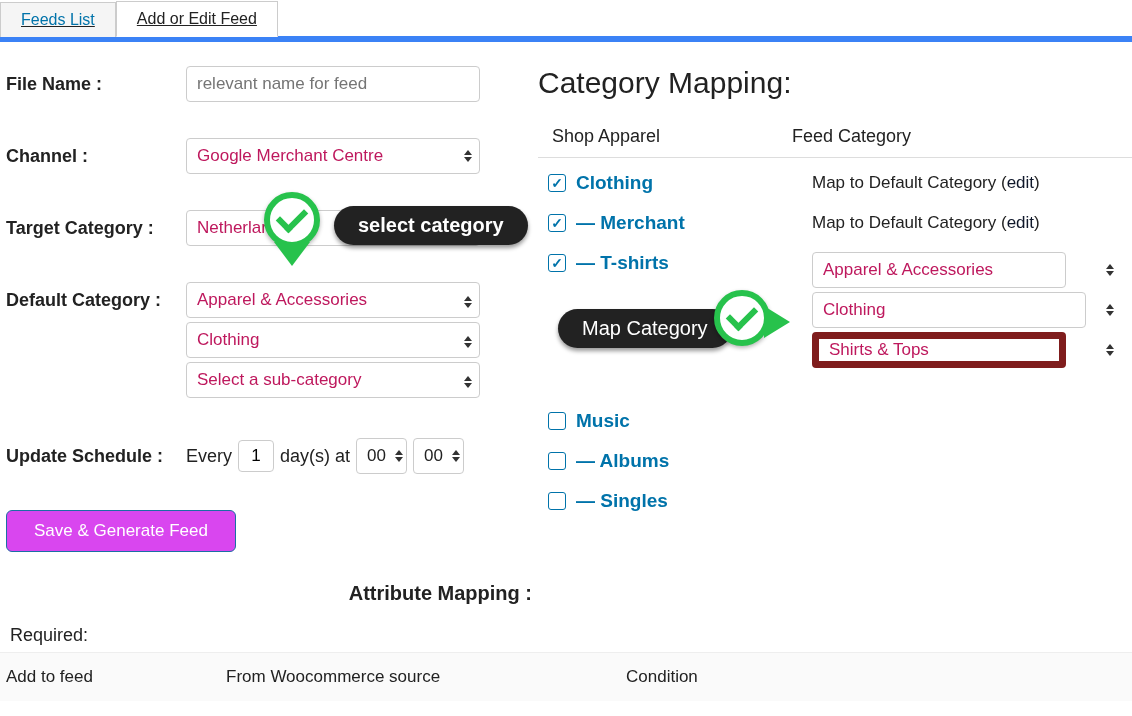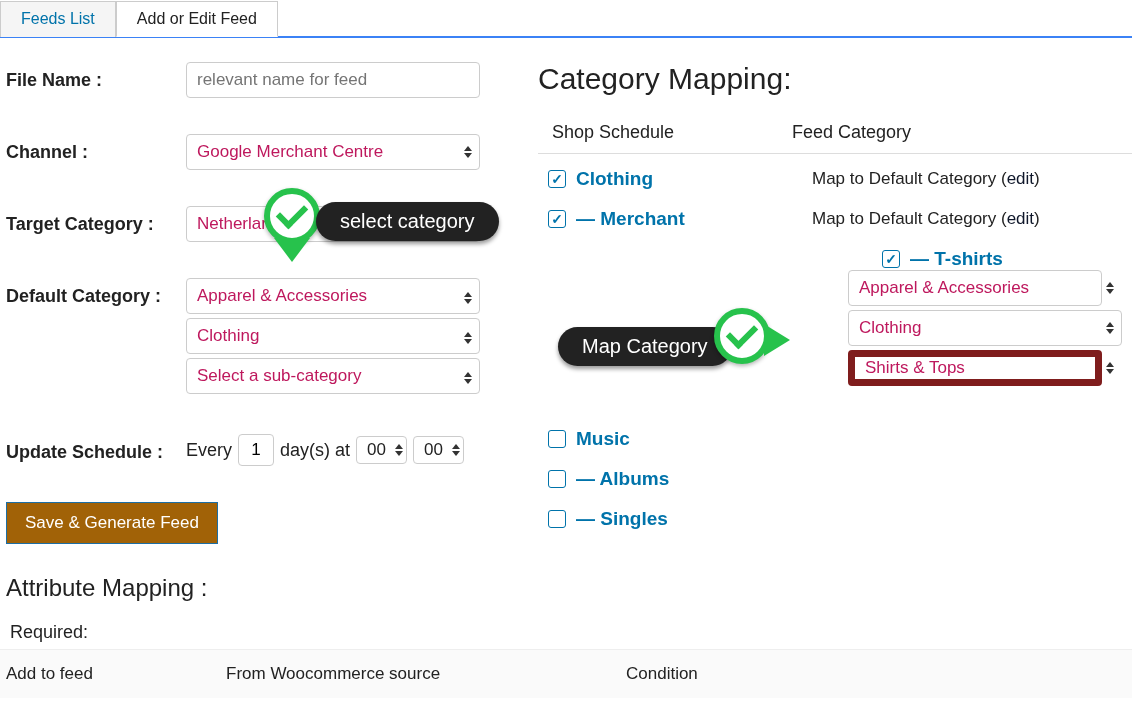--- a/index.html
+++ b/index.html
@@ -1,17 +1,17 @@
 <!DOCTYPE html>
 <html><head>
 <meta charset="utf-8">
 <style>
   * { box-sizing: border-box; margin: 0; padding: 0; }
   body { font-family: -apple-system, "Segoe UI", Arial, sans-serif; font-size: 16px; color: #222; width: 1132px; }
-  .tabs { display: flex; border-bottom: 2px solid #3b82f6; }
+  .tabs { display: flex; align-items: flex-end; border-bottom: 6px solid #3b82f6; text-decoration: underline; }
   .tab { padding: 8px 20px; border: 1px solid #ccc; background: #f5f5f5; color: #0073aa; border-bottom: none; position: relative; top: 1px; }
   .tab.active { background: #fff; color: #222; border-bottom: 1px solid #fff; }
   .content { display: flex; padding-top: 24px; }
   .left { width: 538px; padding: 0 6px; }
   .right { flex: 1; padding-left: 0; }
   .row { display: flex; align-items: flex-start; margin-bottom: 36px; position: relative; }
   .row-label { width: 180px; font-size: 18px; font-weight: 600; padding-top: 8px; }
   .row-fields { flex: 1; position: relative; }
   .textinput, .select { width: 294px; height: 36px; border: 1px solid #ccc; border-radius: 4px; padding: 4px 28px 4px 10px; font-size: 17px; background: #fff; position: relative; }
   .textinput { color: #999; }
@@ -23,23 +23,23 @@
   .spinner .dn { border-top: 5px solid #333; }
   .select-wrap { position: relative; display: inline-block; }
   .badge-tooltip { position: absolute; background: #222; color: #fff; border-radius: 24px; padding: 8px 24px; font-size: 20px; font-weight: 500; box-shadow: 0 3px 4px rgba(0,0,0,0.4); }
   .check-badge { position: absolute; width: 76px; height: 76px; }
   .check-circle { width: 56px; height: 56px; border-radius: 50%; background: #fff; border: 6px solid #27c24c; position: relative; display: flex; align-items: center; justify-content: center; box-shadow: 0 2px 4px rgba(0,0,0,0.3); }
   .check-circle::after { content: ""; display: block; width: 22px; height: 12px; border-left: 6px solid #27c24c; border-bottom: 6px solid #27c24c; transform: rotate(-45deg); margin-top: -6px; }
   .check-arrow-down { position: absolute; left: 10px; top: 50px; width: 0; height: 0; border-left: 18px solid transparent; border-right: 18px solid transparent; border-top: 24px solid #27c24c; }
   .check-arrow-right { position: absolute; left: 50px; top: 16px; width: 0; height: 0; border-top: 16px solid transparent; border-bottom: 16px solid transparent; border-left: 26px solid #27c24c; }
   .schedule-row { display: flex; align-items: center; gap: 6px; font-size: 18px; }
   .numbox { border: 1px solid #ccc; border-radius: 4px; padding: 4px 8px; width: 36px; height: 32px; font-size: 17px; text-align: center; }
-  .sel-small { border: 1px solid #ccc; border-radius: 4px; padding: 4px 20px 4px 10px; height: 28px; font-size: 17px; position: relative; display: inline-flex; align-items: center; }
-  .btn-primary { background: #a16207; color: #fff; border: 1px solid #1c6ea4; border-radius: 0; padding: 10px 18px; font-size: 17px; font-weight: 400; cursor: pointer; }
-  .section-title { font-size: 24px; font-weight: 400; margin: 30px 0 14px 0; }
+  .sel-small { border: 1px solid #ccc; border-radius: 4px; padding: 4px 20px 4px 10px; height: 36px; font-size: 17px; position: relative; display: inline-flex; align-items: center; }
+  .btn-primary { background: #d946ef; color: #fff; border: 1px solid #1c6ea4; border-radius: 6px; padding: 10px 27px; font-size: 17px; font-weight: 400; cursor: pointer; }
+  .section-title { font-size: 20px; font-weight: 700; margin: 30px 0 14px 0; text-align: right; }
   .required-label { font-size: 18px; padding: 6px 4px; }
   .attr-header { display: flex; background: #fafafa; padding: 14px 6px; font-size: 17px; border-top: 1px solid #eee; }
   .attr-col1 { width: 220px; }
   .attr-col2 { width: 400px; }
   .attr-col3 { flex: 1; }
   .cat-map-title { font-size: 30px; font-weight: 500; margin-bottom: 16px; }
   .cat-table-header { display: flex; border-bottom: 1px solid #ddd; padding: 10px 14px; font-size: 18px; }
   .cat-col-shop { width: 240px; }
   .cat-col-feed { flex: 1; }
   .cat-row { display: flex; align-items: center; padding: 14px 10px 4px 10px; }
@@ -91,21 +91,21 @@
           <div class="select">Netherlan</div>
           <div class="spinner">
               <span class="up"></span>
               <span class="dn"></span>
             </div>
         </div>
         <div class="check-badge" style="left:78px; top:-18px;">
           <div class="check-circle"></div>
           <div class="check-arrow-down"></div>
         </div>
-        <div class="badge-tooltip" style="left:130px; top:-4px;">select category</div>
+        <div class="badge-tooltip" style="left:148px; top:-4px;font-weight:bold;">select category</div>
       </div>
     </div>
 
     <div class="row">
       <div class="row-label">Default Category :</div>
       <div class="row-fields select-stack">
         <div class="select-wrap">
           <div class="select">Apparel &amp; Accessories</div>
           <div class="spinner">
               <span class="up"></span>
@@ -155,21 +155,21 @@
     <button class="btn-primary">Save &amp; Generate Feed</button>
 
     <div class="section-title">Attribute Mapping :</div>
     <div class="required-label">Required:</div>
 
   </div>
 
   <div class="right">
     <div class="cat-map-title">Category Mapping:</div>
     <div class="cat-table-header">
-      <div class="cat-col-shop">Shop Schedule</div>
+      <div class="cat-col-shop">Shop Apparel</div>
       <div class="cat-col-feed">Feed Category</div>
     </div>
 
     <div class="cat-row">
       <div class="cat-col-shop" style="display:flex;align-items:center;">
         <span class="checkbox checked"></span>
         <span class="cat-link">Clothing</span>
       </div>
       <div class="cat-col-feed feed-text" style="padding-left:24px;">
         <span>Map to Default Category (</span><a href="#">edit</a><span>)</span>
@@ -179,21 +179,21 @@
     <div class="cat-row">
       <div class="cat-col-shop" style="display:flex;align-items:center;">
         <span class="checkbox checked"></span>
         <span class="cat-link">— Merchant</span>
       </div>
       <div class="cat-col-feed feed-text" style="padding-left:24px;">
         <span>Map to Default Category (</span><a href="#">edit</a><span>)</span>
       </div>
     </div>
 
-    <div class="cat-row" style="align-items:flex-end;flex-direction:column;">
+    <div class="cat-row" style="align-items:flex-start;">
       <div class="cat-col-shop" style="display:flex;align-items:center;">
         <span class="checkbox checked"></span>
         <span class="cat-link">— T-shirts</span>
       </div>
       <div class="cat-col-feed tshirt-selects" style="padding-left:24px;">
         <div class="select-wrap">
           <div class="select">Apparel &amp; Accessories</div>
           <div class="spinner">
               <span class="up"></span>
               <span class="dn"></span>

